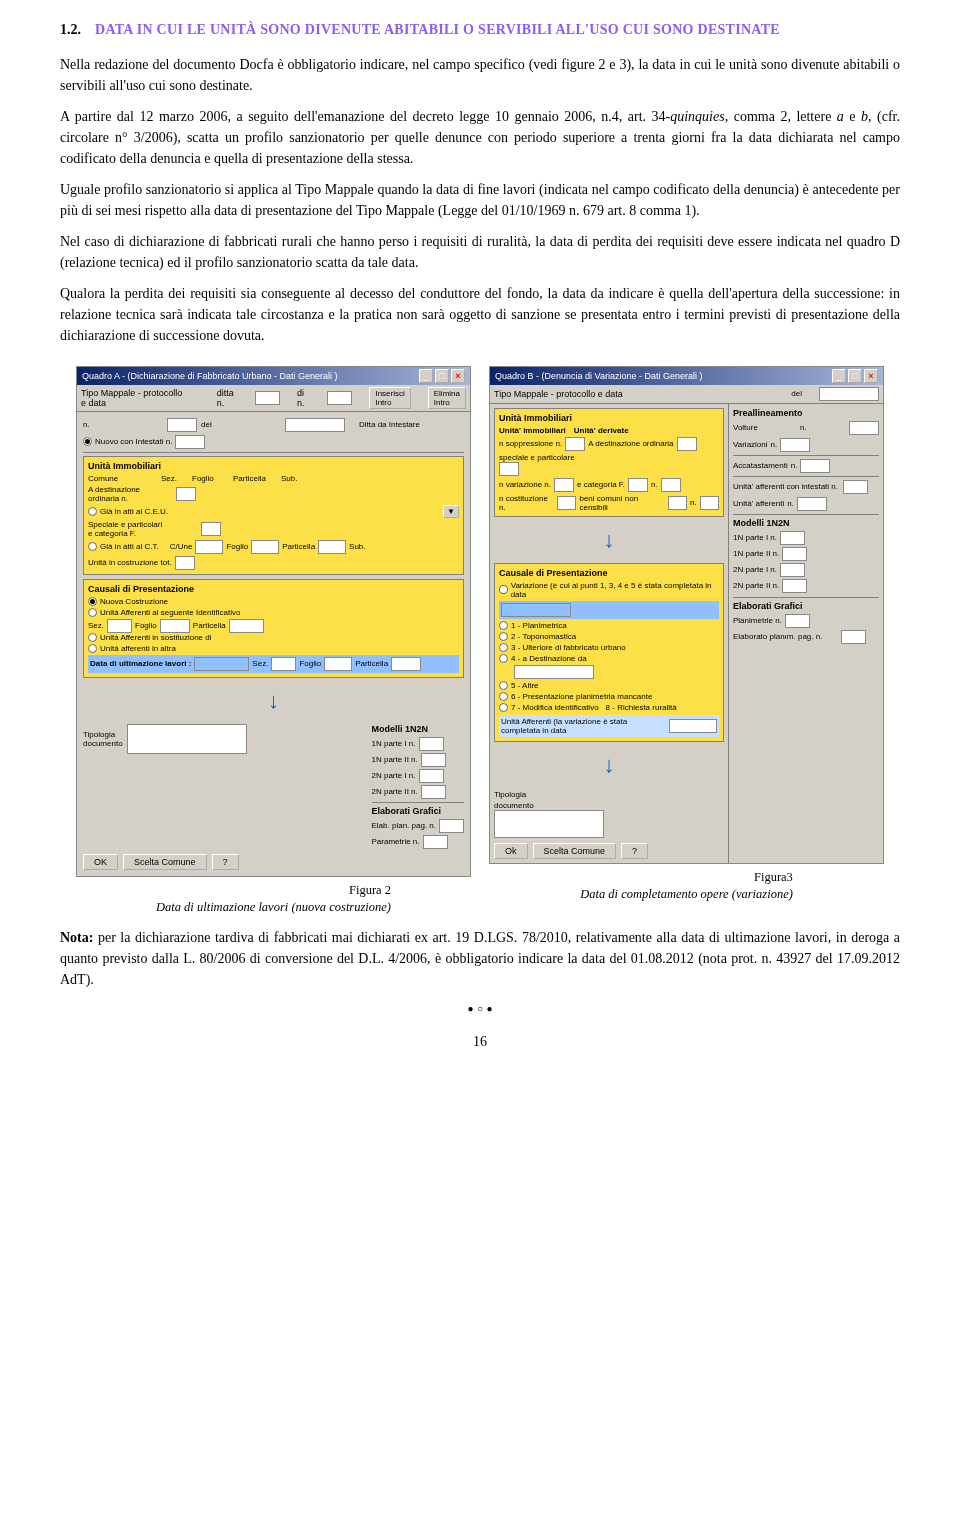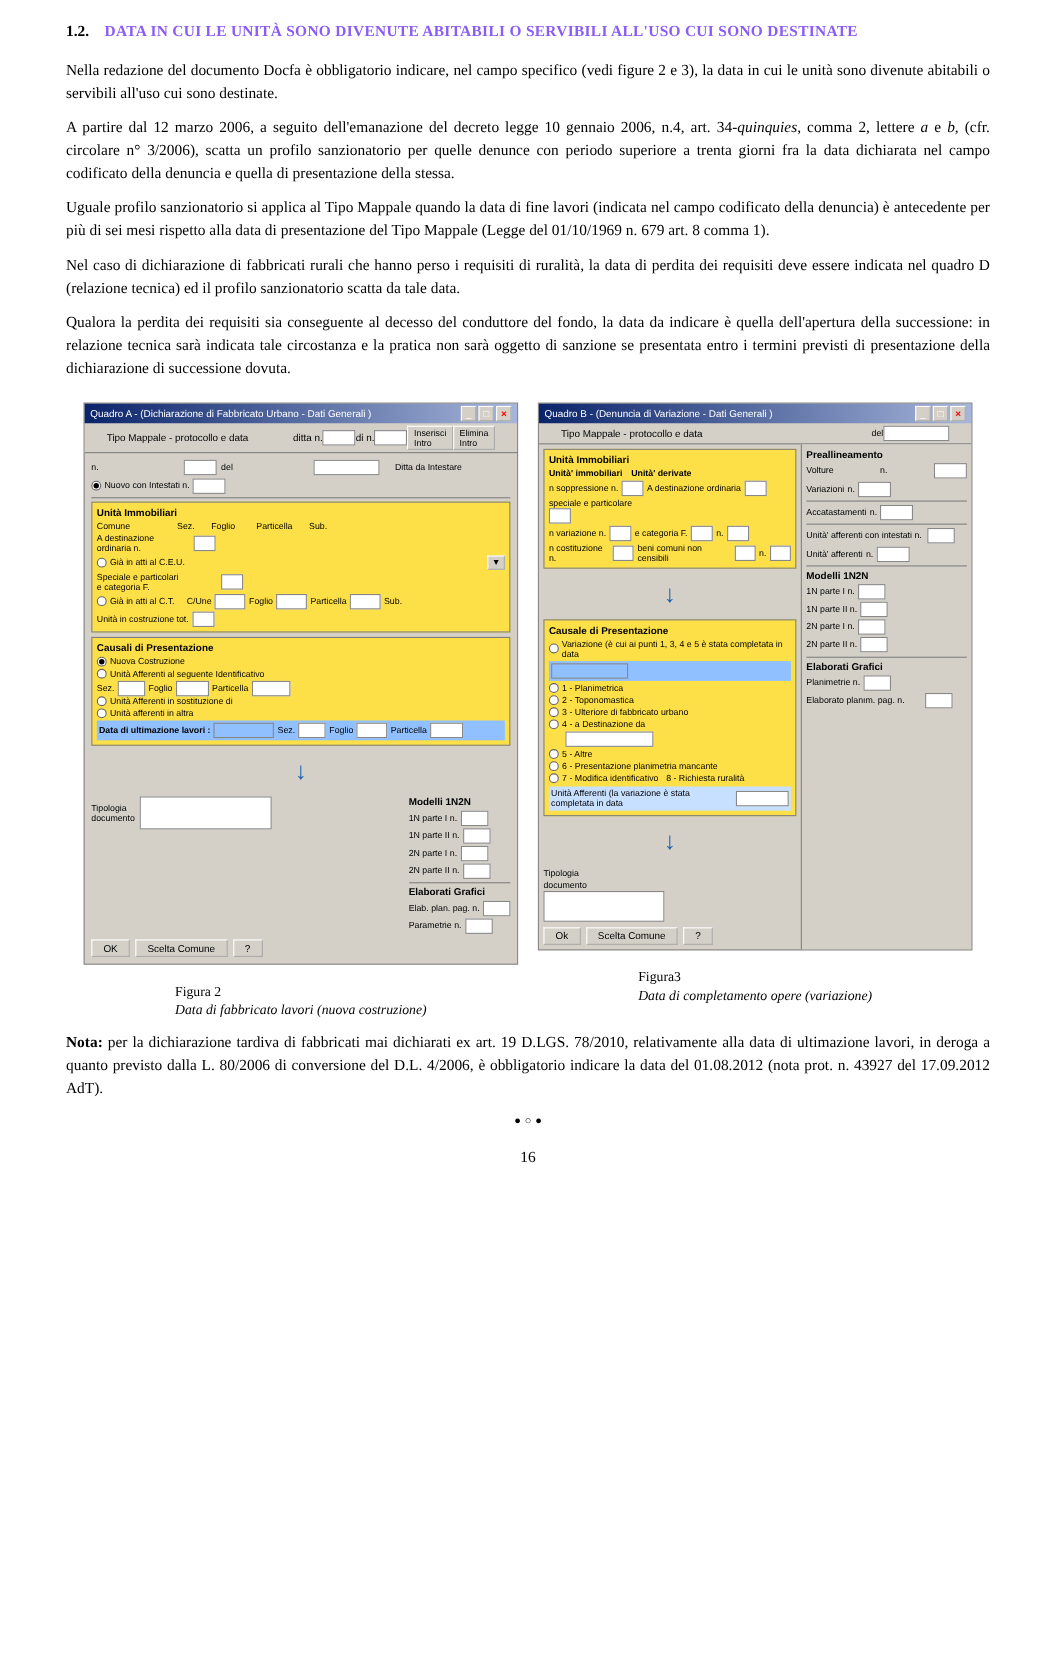--- a/index.html
+++ b/index.html
@@ -38,22 +38,22 @@
       justify-content: center;
     }
     .figure-block {
       display: flex;
       flex-direction: column;
       align-items: center;
     }
     .figure-caption {
       font-style: italic;
       font-size: 12.5px;
-      text-align: left;
-      margin-top: 16px;
+      text-align: right;
+      margin-top: 5px;
       line-height: 1.4;
     }
     
     .dialog-sim {
       border: 1px solid #888;
       background: #d4d0c8;
       width: 395px;
       font-family: Arial, sans-serif;
       font-size: 10px;
     }
@@ -123,22 +123,22 @@
       display: flex; align-items: center; justify-content: center;
     }
     .radio-dot.selected::after {
       content: ''; width: 5px; height: 5px; background: #000; border-radius: 50%;
     }
     .toolbar {
       background: #d4d0c8;
       border-bottom: 1px solid #808080;
       display: flex;
       align-items: center;
-      padding: 2px 20px;
-      gap: 0;
+      padding: 2px 4px;
+      gap: 17px;
     }
     .toolbar-btn {
       background: #d4d0c8;
       border: 1px outset #fff;
       font-size: 9px;
       padding: 1px 5px;
       cursor: pointer;
     }
     .tiny-label {
       font-size: 8px;
@@ -381,21 +381,21 @@
         <div class="bottom-btns">
           <button class="dialog-btn">OK</button>
           <button class="dialog-btn">Scelta Comune</button>
           <button class="dialog-btn">?</button>
         </div>
       </div>
     </div>
 
     <div class="figure-caption">
       <span style="font-style:normal; font-weight:normal;">Figura 2</span><br>
-      <span>Data di fabbricato lavori (nuova costruzione)</span>
+      <span>Data di ultimazione lavori (nuova costruzione)</span>
     </div>
   </div>
 
   <div class="figure-block">
     <div class="dialog-sim">
 
       <div class="dialog-title-bar">
         <span style="font-size:9px;">Quadro B - (Denuncia di Variazione - Dati Generali )</span>
         <div class="win-btns">
           <div class="win-btn">_</div>

